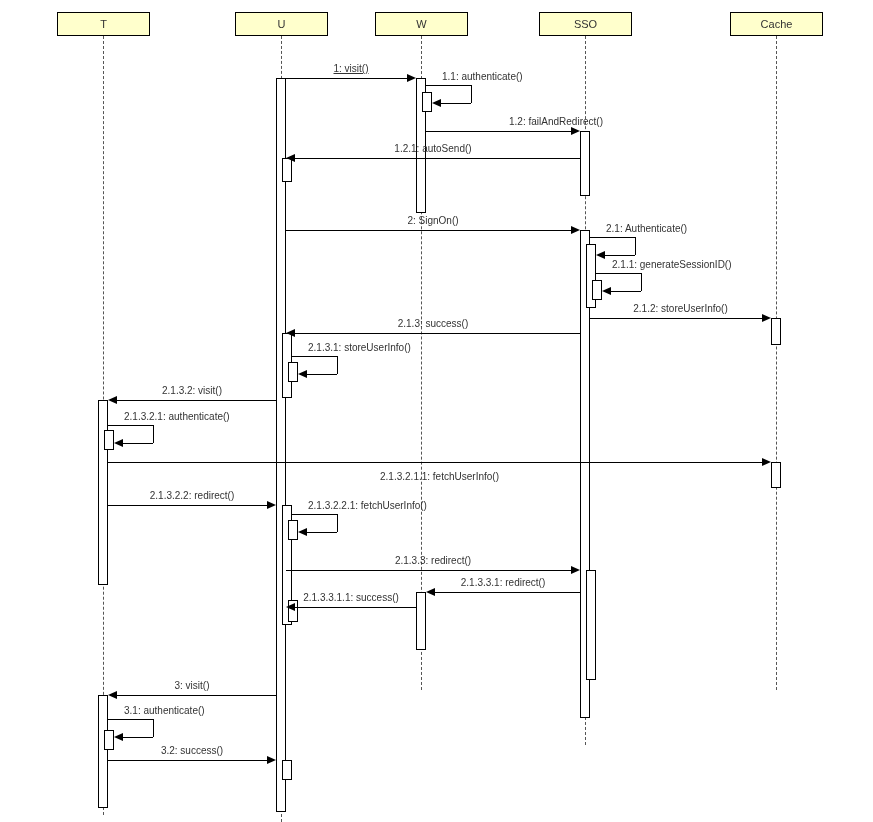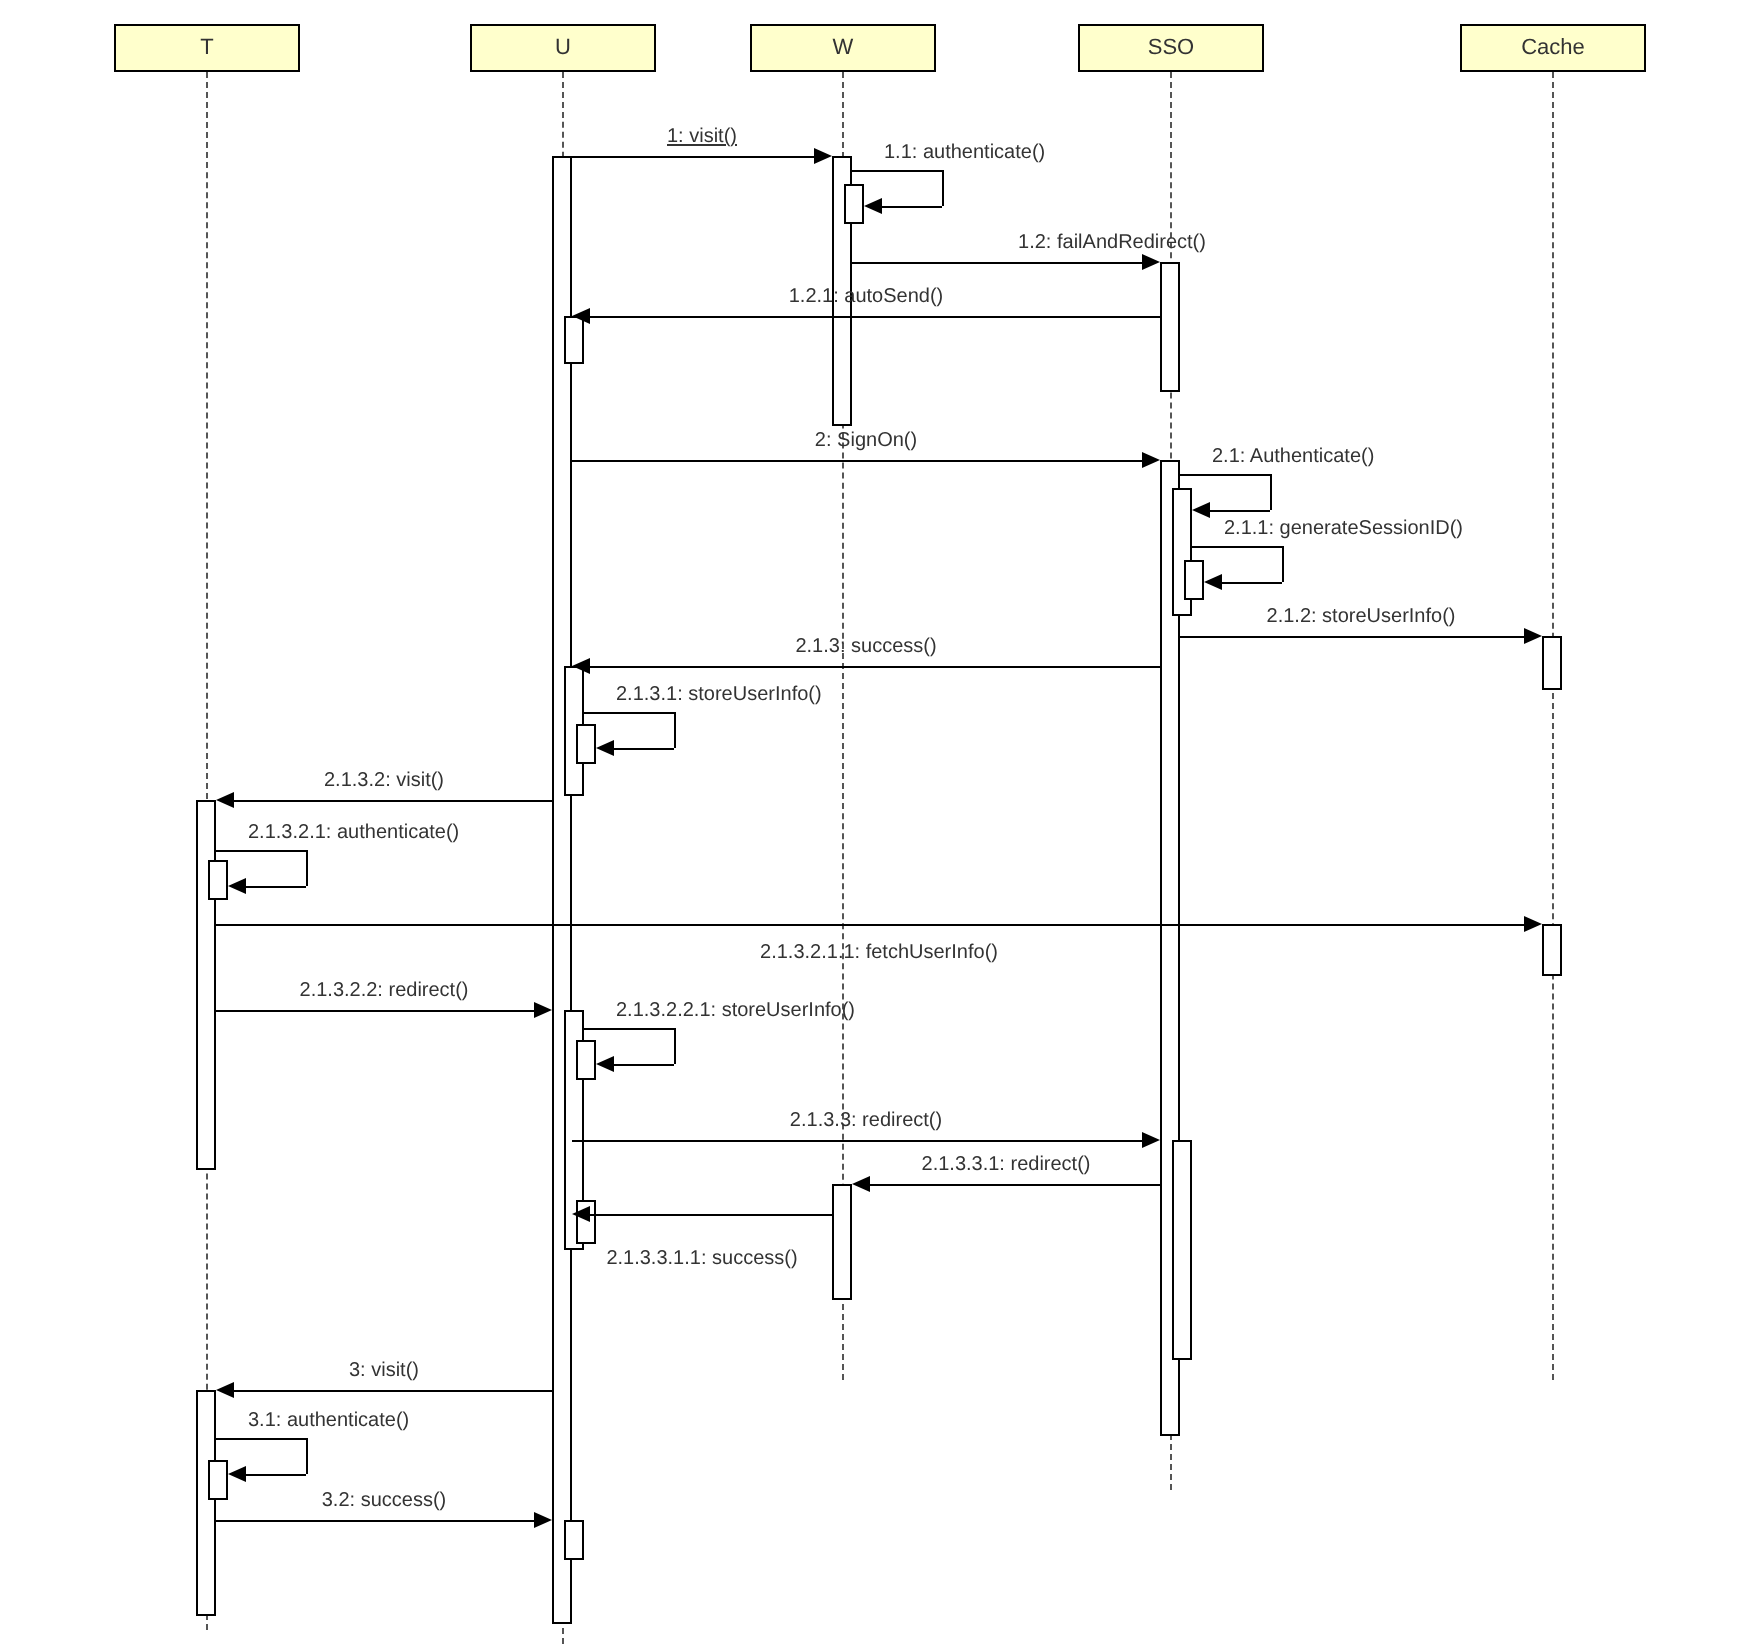--- a/index.html
+++ b/index.html
@@ -103,30 +103,30 @@
     <div class="mline" style="left: 108px; top: 462px; width: 654px;"></div>
     <div class="ar right" style="left: 762px; top: 458px;"></div>
     <div class="mlabel" style="left: 439.5px; top: 447px; margin-top: 24px;">2.1.3.2.1.1: fetchUserInfo()</div>
     <div class="mline" style="left: 108px; top: 505px; width: 159px;"></div>
     <div class="ar right" style="left: 267px; top: 501px;"></div>
     <div class="mlabel" style="left: 192px; top: 490px;">2.1.3.2.2: redirect()</div>
     <div class="mline" style="left: 292px; top: 514px; width: 45px;"></div>
     <div class="vline" style="left: 337px; top: 514px; height: 18px;"></div>
     <div class="mline" style="left: 306px; top: 532px; width: 31px;"></div>
     <div class="ar left" style="left: 298px; top: 528px;"></div>
-    <div class="slabel" style="left: 308px; top: 500px;">2.1.3.2.2.1: storeUserInfo()</div>
+    <div class="slabel" style="left: 308px; top: 500px;">2.1.3.2.2.1: fetchUserInfo()</div>
     <div class="mline" style="left: 286px; top: 570px; width: 285px;"></div>
     <div class="ar right" style="left: 571px; top: 566px;"></div>
     <div class="mlabel" style="left: 433px; top: 555px;">2.1.3.3: redirect()</div>
     <div class="mline" style="left: 435px; top: 592px; width: 145px;"></div>
     <div class="ar left" style="left: 426px; top: 588px;"></div>
     <div class="mlabel" style="left: 503px; top: 577px;">2.1.3.3.1: redirect()</div>
     <div class="mline" style="left: 295px; top: 607px; width: 121px;"></div>
     <div class="ar left" style="left: 286px; top: 603px;"></div>
-    <div class="mlabel" style="left: 351px; top: 624px; text-align: center;">2.1.3.3.1.1: success()</div>
+    <div class="mlabel" style="left: 351px; top: 592px; text-align: center;">2.1.3.3.1.1: success()</div>
     <div class="mline" style="left: 117px; top: 695px; width: 159px;"></div>
     <div class="ar left" style="left: 108px; top: 691px;"></div>
     <div class="mlabel" style="left: 192px; top: 680px;">3: visit()</div>
     <div class="mline" style="left: 108px; top: 719px; width: 45px;"></div>
     <div class="vline" style="left: 153px; top: 719px; height: 18px;"></div>
     <div class="mline" style="left: 122px; top: 737px; width: 31px;"></div>
     <div class="ar left" style="left: 114px; top: 733px;"></div>
     <div class="slabel" style="left: 124px; top: 705px;">3.1: authenticate()</div>
     <div class="mline" style="left: 108px; top: 760px; width: 159px;"></div>
     <div class="ar right" style="left: 267px; top: 756px;"></div>

